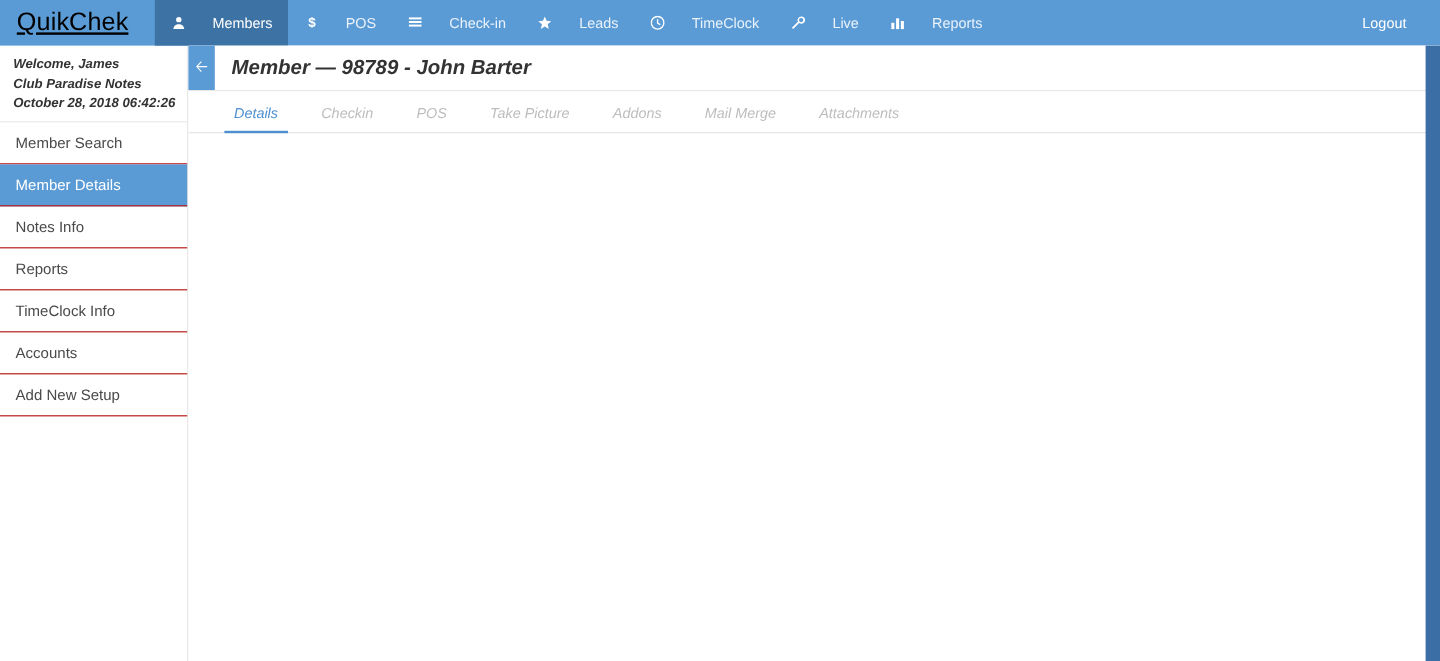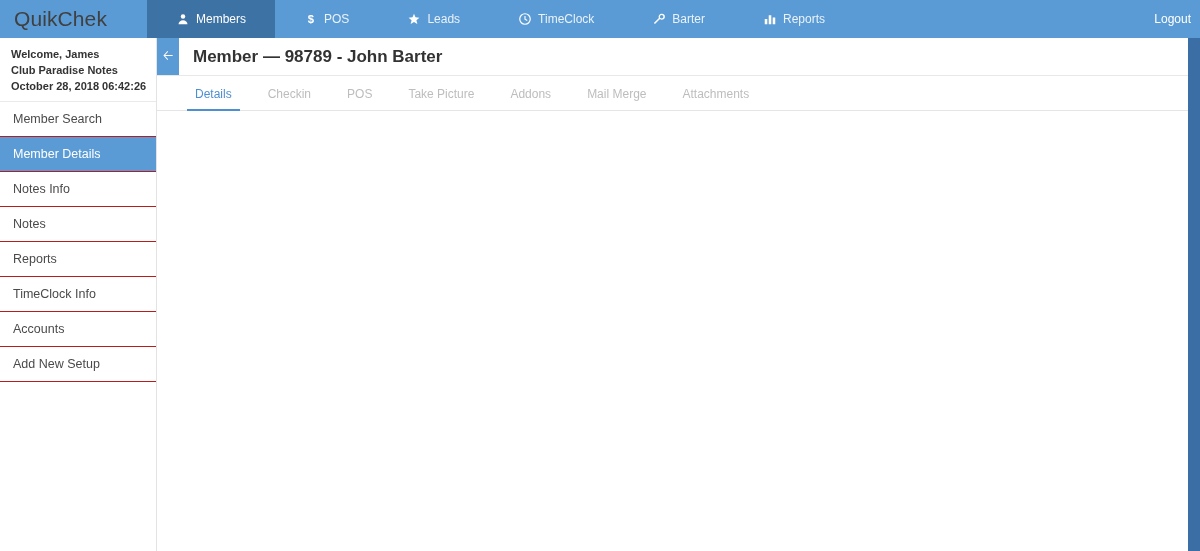--- a/index.html
+++ b/index.html
@@ -10,55 +10,56 @@
     font-size:12px; color:#444; background:#fff;
     overflow:hidden; position:relative;
   }
 
   
   #navbar {
     height:38px; background:#5b9bd5; color:#fff;
     display:flex; align-items:stretch; position:relative;
   }
   #brand {
-    font-size:21px; font-weight:400; color:#404040;
-    padding:0 40px 0 14px; display:flex; align-items:center;
+    font-size:21px; font-weight:400; color:#000000;
+    padding:0 22px 0 14px; display:flex; align-items:center;
     letter-spacing:.1px;
+    text-decoration:underline;
   }
   .nav-item {
-    display:flex; align-items:center; gap:7px;
-    padding:0 29px; font-size:12px; color:#eaf2fa;
+    display:flex; align-items:center; gap:22px;
+    padding:0 13px; font-size:12px; color:#eaf2fa;
     cursor:pointer; white-space:nowrap;
   }
   .nav-item.active { background:#3d72a4; color:#fff; }
   .nav-ico { display:inline-flex; width:13px; height:13px;
              align-items:center; justify-content:center; fill:#fff; }
   #logout {
-    position:absolute; right:9px; top:0; height:38px;
+    position:absolute; right:28px; top:0; height:38px;
     display:flex; align-items:center; font-size:12px;
     color:#fff; cursor:pointer;
   }
 
   
   #shell { display:flex; height:513px; }
 
   
   #sidebar { width:157px; flex:0 0 157px; background:#fff;
              border-right:1px solid #e3e3e3; }
   #welcome { padding:8px 11px 7px; border-bottom:1px solid #eaeaea;
              line-height:16px; font-size:11px; color:#333; font-weight:bold; }
-  #welcome div { white-space:nowrap; }
+  #welcome div { white-space:nowrap;font-style:italic; }
   .side-item {
     padding:10px 13px; font-size:12.5px; color:#4a4a4a;
     border-bottom:1px solid #b91c1c; cursor:pointer;
   }
   .side-item.active { background:#5b9bd5; color:#fff; }
 
   
-  #main { flex:1 1 auto; position:relative; background:#fff; }
+  #main { flex:1 1 auto; position:relative; background:#fff;font-style:italic; }
 
   #titlebar { height:38px; display:flex; align-items:stretch;
               border-bottom:1px solid #e8e8e8; }
   #backbtn { width:22px; background:#5b9bd5; display:flex;
              align-items:center; justify-content:center; cursor:pointer; }
   #backbtn svg { fill:#fff; }
   #pagetitle { display:flex; align-items:center; padding-left:14px;
                font-size:17px; color:#333; font-weight:bold; }
 
   #tabs { height:35px; display:flex; align-items:flex-end;
@@ -92,20 +93,30 @@
 
   <div class="nav-item">
     <span class="nav-ico">
         <svg viewBox="0 0 16 16" width="12" height="12">
           <text x="8" y="13" font-size="15" font-family="Liberation Sans, sans-serif" font-weight="bold" text-anchor="middle" fill="#fff">$</text>
         </svg>
       </span>
     <span>POS</span>
   </div>
 
+  <div class="nav-item">
+    <span class="nav-ico">
+        <svg viewBox="0 0 16 16" width="12" height="12">
+          <rect x="1" y="2" width="14" height="2.2"></rect>
+          <rect x="1" y="6" width="14" height="2.2"></rect>
+          <rect x="1" y="10" width="14" height="2.2"></rect>
+        </svg>
+      </span>
+    <span>Check-in</span>
+  </div>
 
   <div class="nav-item">
     <span class="nav-ico">
         <svg viewBox="0 0 16 16" width="12" height="12">
           <polygon points="8,1 10,5.8 15.2,6.2 11.2,9.6 12.5,14.8 8,12 3.5,14.8 4.8,9.6 0.8,6.2 6,5.8"></polygon>
         </svg>
       </span>
     <span>Leads</span>
   </div>
 
@@ -118,21 +129,21 @@
       </span>
     <span>TimeClock</span>
   </div>
 
   <div class="nav-item">
     <span class="nav-ico">
         <svg viewBox="0 0 16 16" width="12" height="12">
           <path d="M11.5 1a4 4 0 0 0-3.6 5.7L1.2 13.4l1.4 1.4 6.7-6.7A4 4 0 1 0 11.5 1zm0 1.6a2.4 2.4 0 1 1 0 4.8 2.4 2.4 0 0 1 0-4.8z"></path>
         </svg>
       </span>
-    <span>Barter</span>
+    <span>Live</span>
   </div>
 
   <div class="nav-item">
     <span class="nav-ico">
         <svg viewBox="0 0 16 16" width="12" height="12">
           <rect x="1" y="8" width="3.4" height="7"></rect>
           <rect x="6.3" y="3" width="3.4" height="12"></rect>
           <rect x="11.6" y="6" width="3.4" height="9"></rect>
         </svg>
       </span>
@@ -146,21 +157,20 @@
 
   <div id="sidebar">
     <div id="welcome">
       <div>Welcome, James</div>
       <div>Club Paradise Notes</div>
       <div>October 28, 2018 06:42:26</div>
     </div>
     <div class="side-item">Member Search</div>
     <div class="side-item active">Member Details</div>
     <div class="side-item">Notes Info</div>
-    <div class="side-item">Notes</div>
     <div class="side-item">Reports</div>
     <div class="side-item">TimeClock Info</div>
     <div class="side-item">Accounts</div>
     <div class="side-item">Add New Setup</div>
   </div>
 
   <div id="main">
 
     <div id="titlebar">
       <div id="backbtn">

